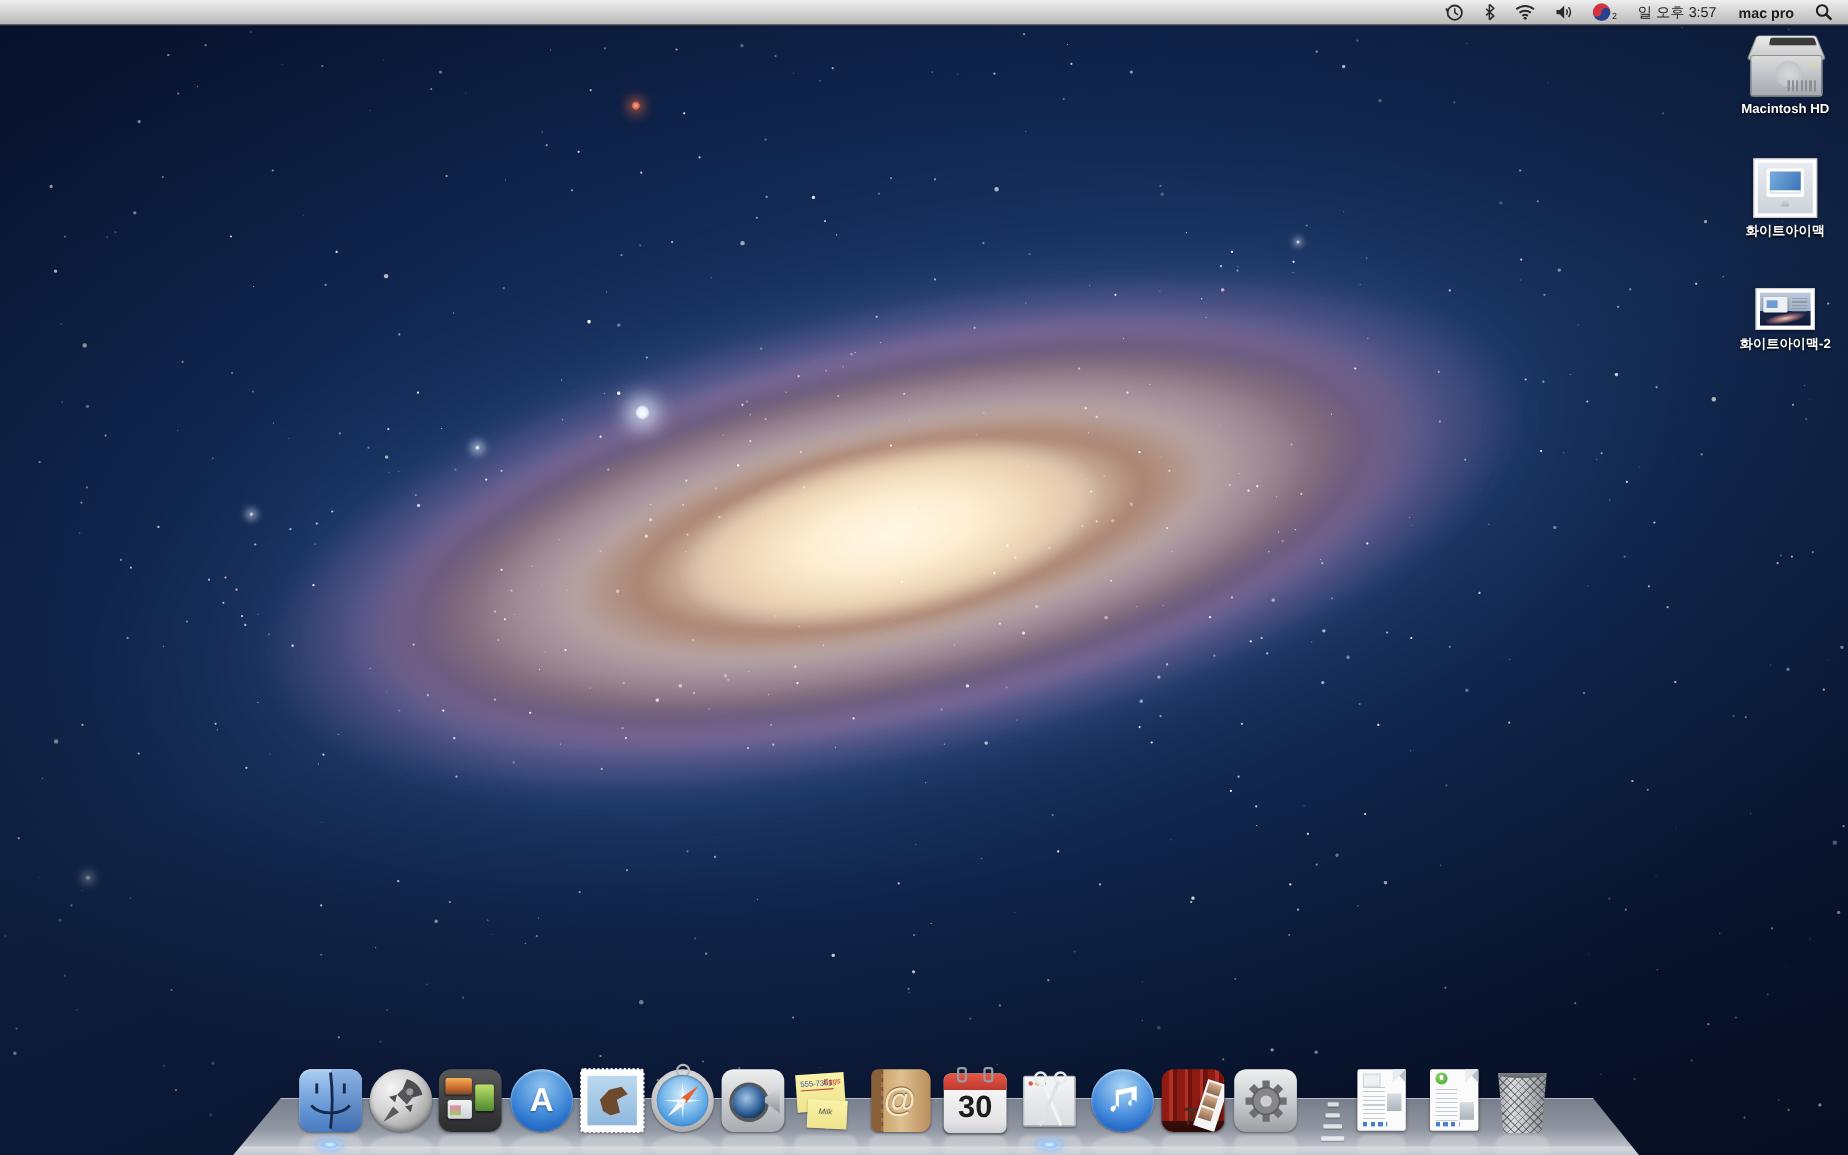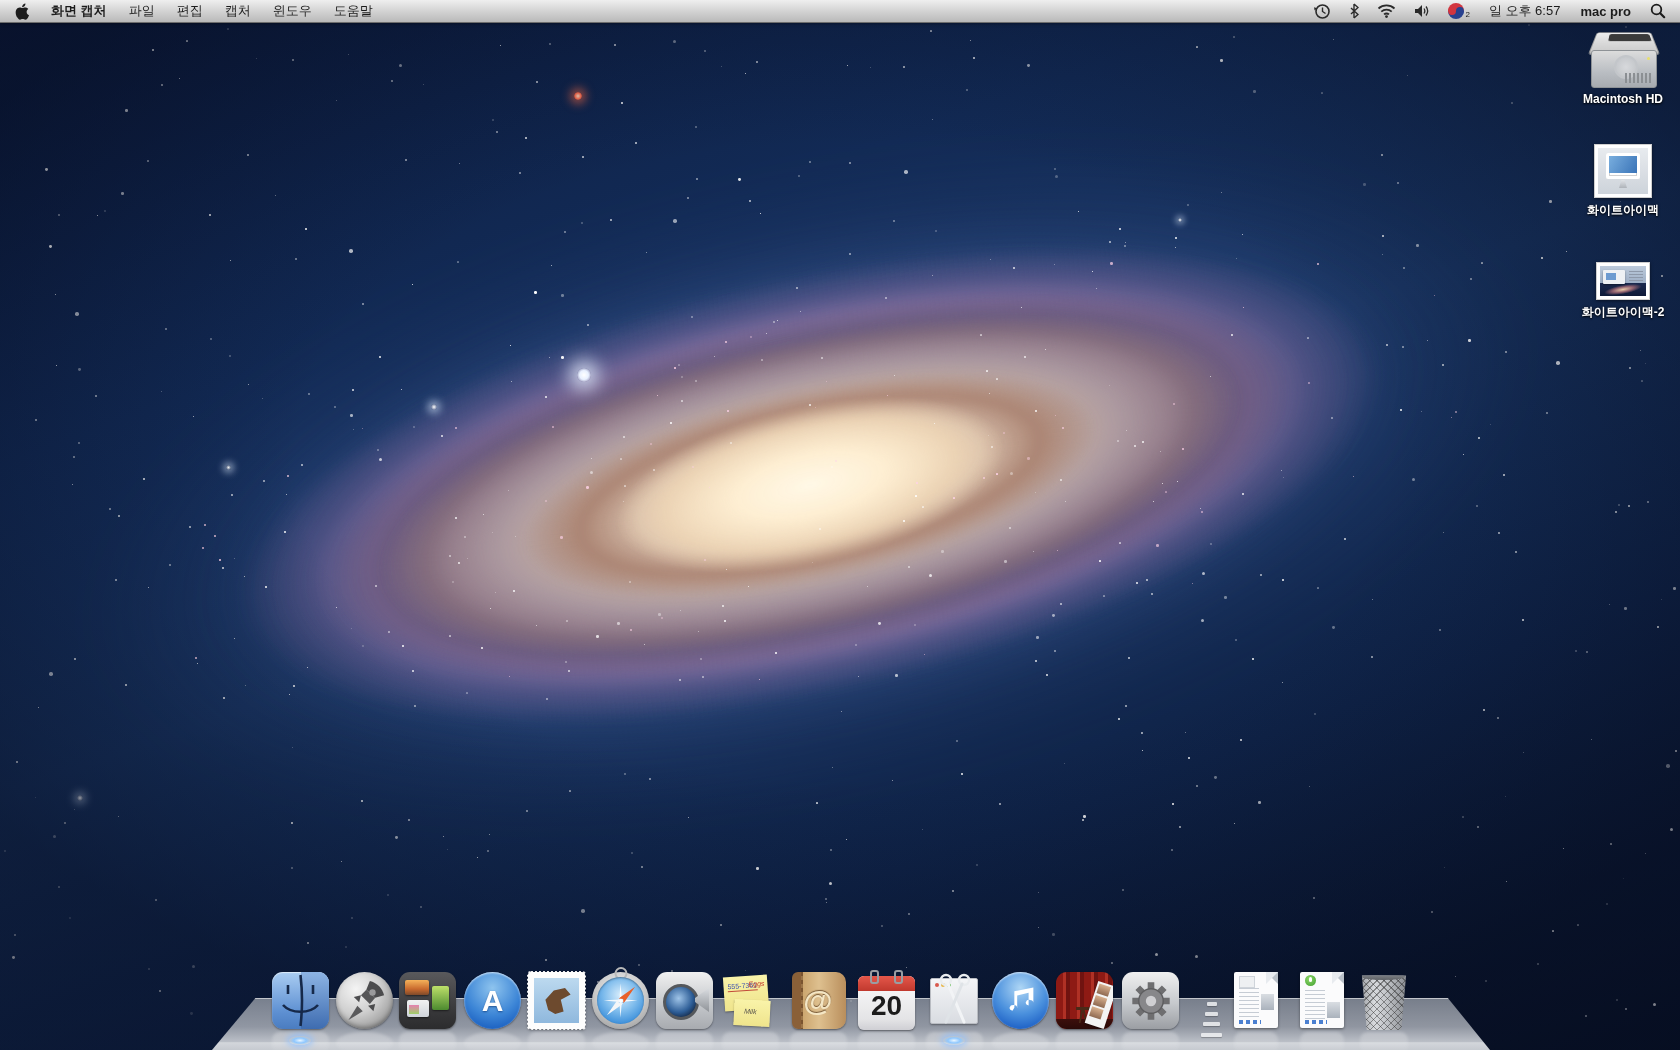--- a/index.html
+++ b/index.html
@@ -760,33 +760,20 @@
     </div>
   <div class="bigstar" style="left:574px;top:92px;width:8px;height:8px;background:radial-gradient(#ffd9c0,#ff6a4a 55%,rgba(255,90,60,0));box-shadow:0 0 10px 4px rgba(255,110,70,.65);"></div>
   <div class="bigstar" style="left:577px;top:368px;width:14px;height:14px;background:radial-gradient(#ffffff,#e8f0ff 45%,rgba(200,220,255,0));box-shadow:0 0 18px 8px rgba(230,240,255,.8);"></div>
   <div class="bigstar" style="left:431px;top:404px;width:6px;height:6px;background:radial-gradient(#fff,rgba(220,230,255,0));box-shadow:0 0 8px 3px rgba(220,235,255,.7);"></div>
   <div class="bigstar" style="left:226px;top:465px;width:5px;height:5px;background:radial-gradient(#fff,rgba(220,230,255,0));box-shadow:0 0 7px 3px rgba(220,235,255,.6);"></div>
   <div class="bigstar" style="left:77px;top:795px;width:6px;height:6px;background:radial-gradient(#fff,rgba(220,230,255,0));box-shadow:0 0 8px 3px rgba(220,235,255,.6);"></div>
   <div class="bigstar" style="left:1178px;top:218px;width:4px;height:4px;background:radial-gradient(#fff,rgba(220,230,255,0));box-shadow:0 0 6px 2px rgba(220,235,255,.6);"></div>
   <div id="vignette"></div>
 
   <div id="menubar">
-    <div class="mb-left">
-      <span class="apple">
-        <svg width="15" height="17" viewBox="0 0 15 17">
-            <path fill="#1c1c1c" d="M12.6 9.1c0-2 1.6-3 1.7-3.1-.9-1.4-2.4-1.6-2.9-1.6-1.2-.1-2.4.7-3 .7-.6 0-1.6-.7-2.6-.7C4.4 4.4 3.1 5.2 2.4 6.4.9 8.9 2 12.6 3.4 14.6c.7 1 1.5 2.1 2.6 2.1 1 0 1.4-.7 2.7-.7 1.2 0 1.6.7 2.7.7 1.1 0 1.8-1 2.5-2 .8-1.2 1.1-2.3 1.1-2.4-.1 0-2.4-.9-2.4-3.2zM10.6 3.1c.5-.7.9-1.6.8-2.6-.8 0-1.8.6-2.4 1.3-.5.6-1 1.6-.8 2.5.9.1 1.8-.5 2.4-1.2z"></path>
-          </svg>
-      </span>
-      <span class="mb-item mb-appname">화면 캡처</span>
-      <span class="mb-item">파일</span>
-      <span class="mb-item">편집</span>
-      <span class="mb-item">캡처</span>
-      <span class="mb-item">윈도우</span>
-      <span class="mb-item">도움말</span>
-    </div>
     <div class="mb-right">
       <span class="mb-status">
         <svg width="17" height="17" viewBox="0 0 17 17">
             <circle cx="8.5" cy="8.5" r="6.5" fill="none" stroke="#2a2a2a" stroke-width="1.6"></circle>
             <path d="M8.5 4.5v4l3 2" fill="none" stroke="#2a2a2a" stroke-width="1.4"></path>
             <path d="M2.2 5.5l-1.4-.4.3 2" fill="none" stroke="#2a2a2a" stroke-width="1.2"></path>
           </svg>
       </span>
       <span class="mb-status">
         <svg width="10" height="16" viewBox="0 0 10 16">
@@ -804,21 +791,21 @@
       <span class="mb-status">
         <svg width="16" height="14" viewBox="0 0 16 14">
             <path d="M1 5h3l4-4v12L4 9H1z" fill="#2a2a2a"></path>
             <path d="M10 4.5a4.5 4.5 0 0 1 0 5M12 2.5a7.5 7.5 0 0 1 0 9" fill="none" stroke="#2a2a2a" stroke-width="1.3"></path>
           </svg>
       </span>
       <span class="mb-status">
         <span class="kflag"></span>
         <span class="kbadge">2</span>
       </span>
-      <span class="mb-clock">일 오후 6:57</span>
+      <span class="mb-clock">일 오후 3:57</span>
       <span class="mb-user">mac pro</span>
       <span class="mb-status" style="padding-right:14px;">
         <svg width="16" height="16" viewBox="0 0 16 16">
             <circle cx="6.5" cy="6.5" r="4.8" fill="none" stroke="#1c1c1c" stroke-width="1.8"></circle>
             <path d="M10.2 10.2l4 4" stroke="#1c1c1c" stroke-width="2.2" stroke-linecap="round"></path>
           </svg>
       </span>
     </div>
   </div>
 
@@ -951,21 +938,21 @@
       <span class="abook-at">@</span>
     </div>
       <div class="refl"></div>
   </div>
 
   <div class="dock-item" style="left:858px;">
     <div class="ic-ical">
       <div class="ical-top"></div>
       <div class="ical-ring" style="left:12px;"></div>
         <div class="ical-ring" style="right:12px;"></div>
-      <div class="ical-day">20</div>
+      <div class="ical-day">30</div>
     </div>
       <div class="refl"></div>
   </div>
 
   <div class="dock-item" style="left:926px;">
     <div class="ic-grab">
       <div class="grab-shot">
         <div class="grab-dots">
             <b style="background:#d95a4e;"></b>
             <b style="background:#e8b84a;"></b>

